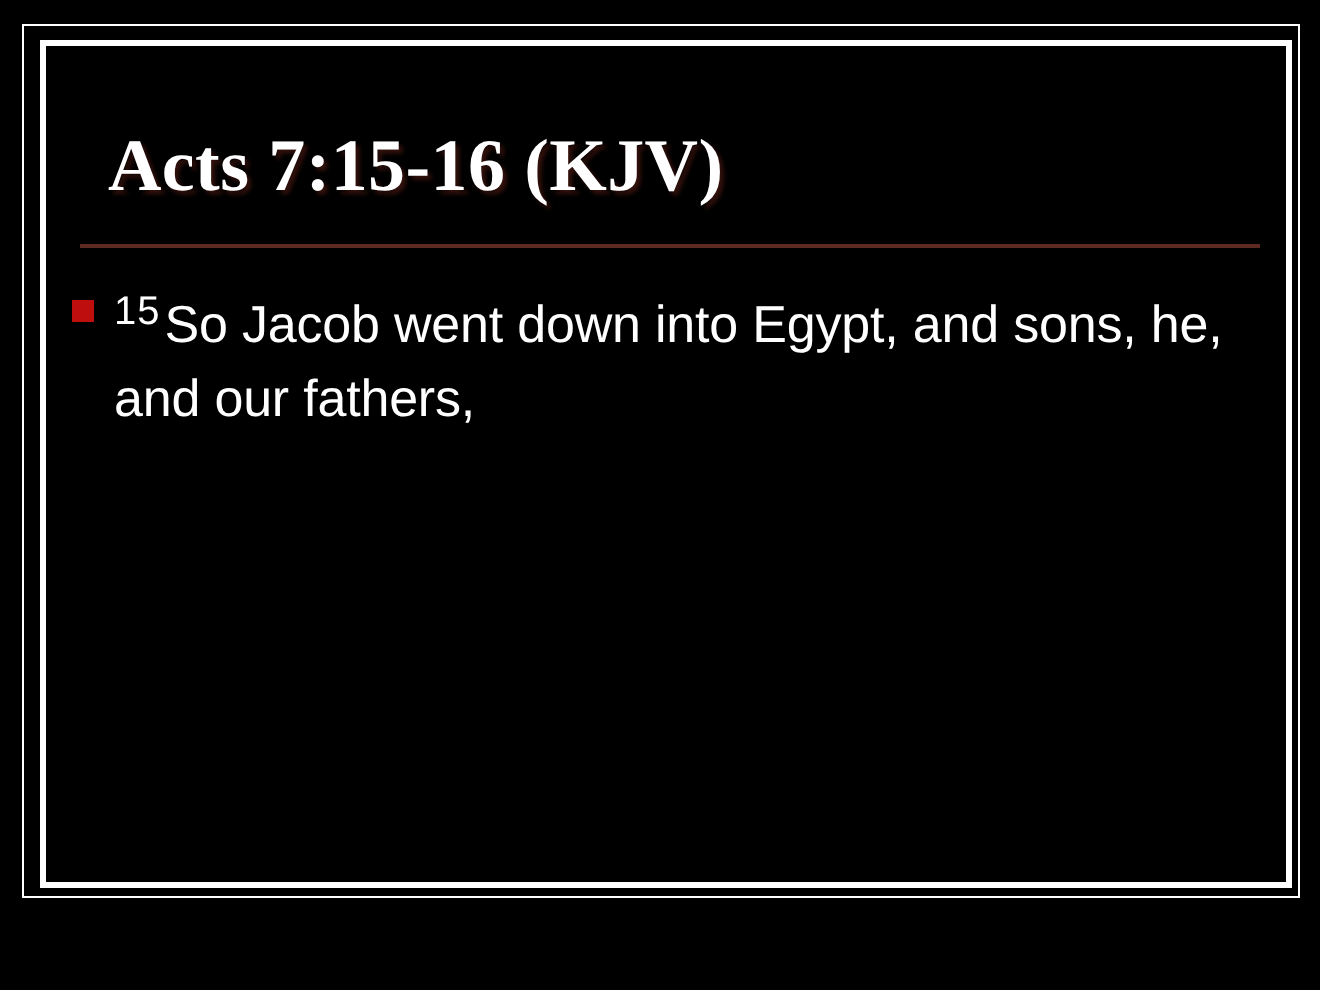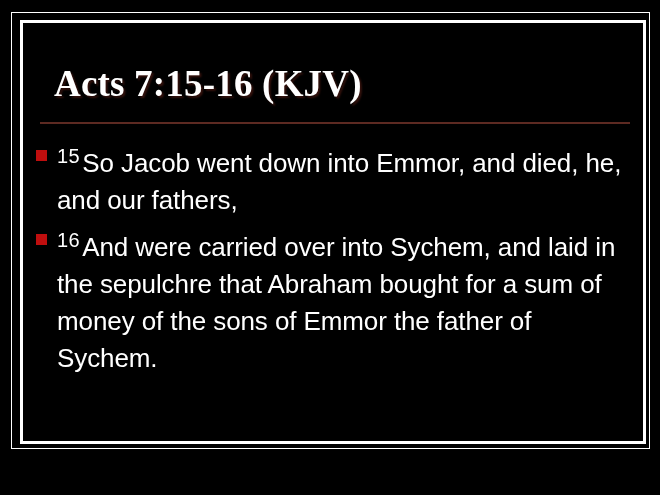--- a/index.html
+++ b/index.html
@@ -120,22 +120,18 @@
 
   <div id="title-block">
     <div id="slide-title">Acts 7:15-16 (KJV)</div>
   </div>
   <div id="title-rule"></div>
 
   <div id="body-block">
 
     <div class="bullet-row" id="bullet-1">
       <span class="bullet-marker"></span>
-      <span class="bullet-text"><span class="verse-num">15</span><span>So Jacob went down into Emmor, and died, he, and our fathers,</span></span>
+      <span class="bullet-text"><span class="verse-num">15</span><span>So Jacob went down into Egypt, and sons, he, and our fathers,</span></span>
     </div>
 
-    <div class="bullet-row" id="bullet-2">
-      <span class="bullet-marker"></span>
-      <span class="bullet-text"><span class="verse-num">16</span><span>And were carried over into Sychem, and laid in the sepulchre that Abraham bought for a sum of money of the sons of Emmor the father of Sychem.</span></span>
-    </div>
 
   </div>
 </div>
 
 </body></html>

